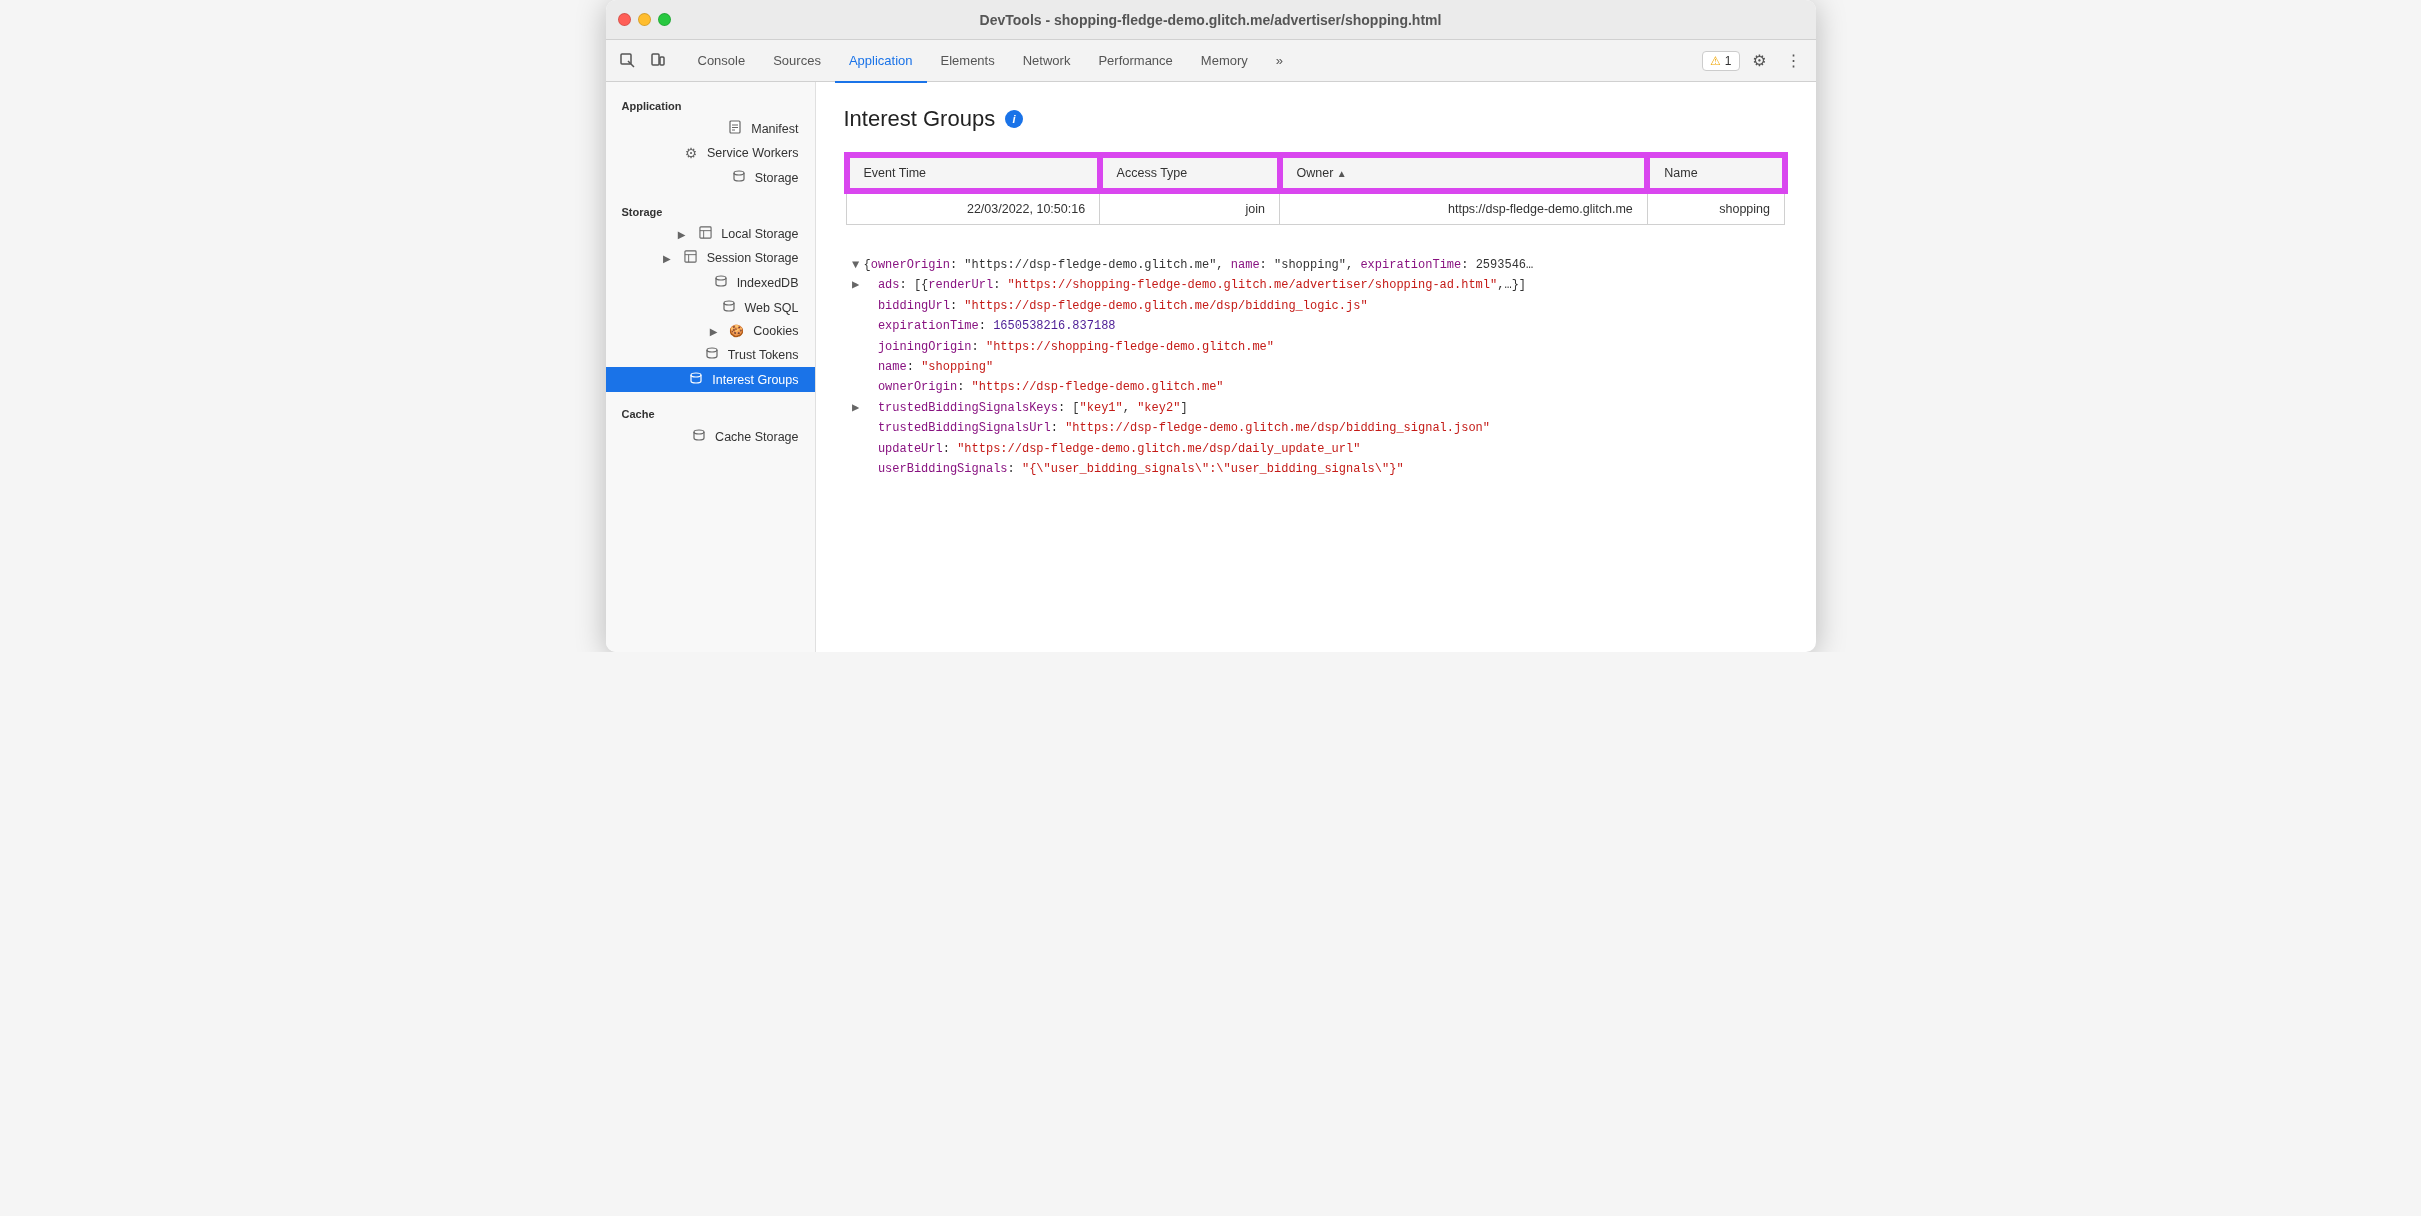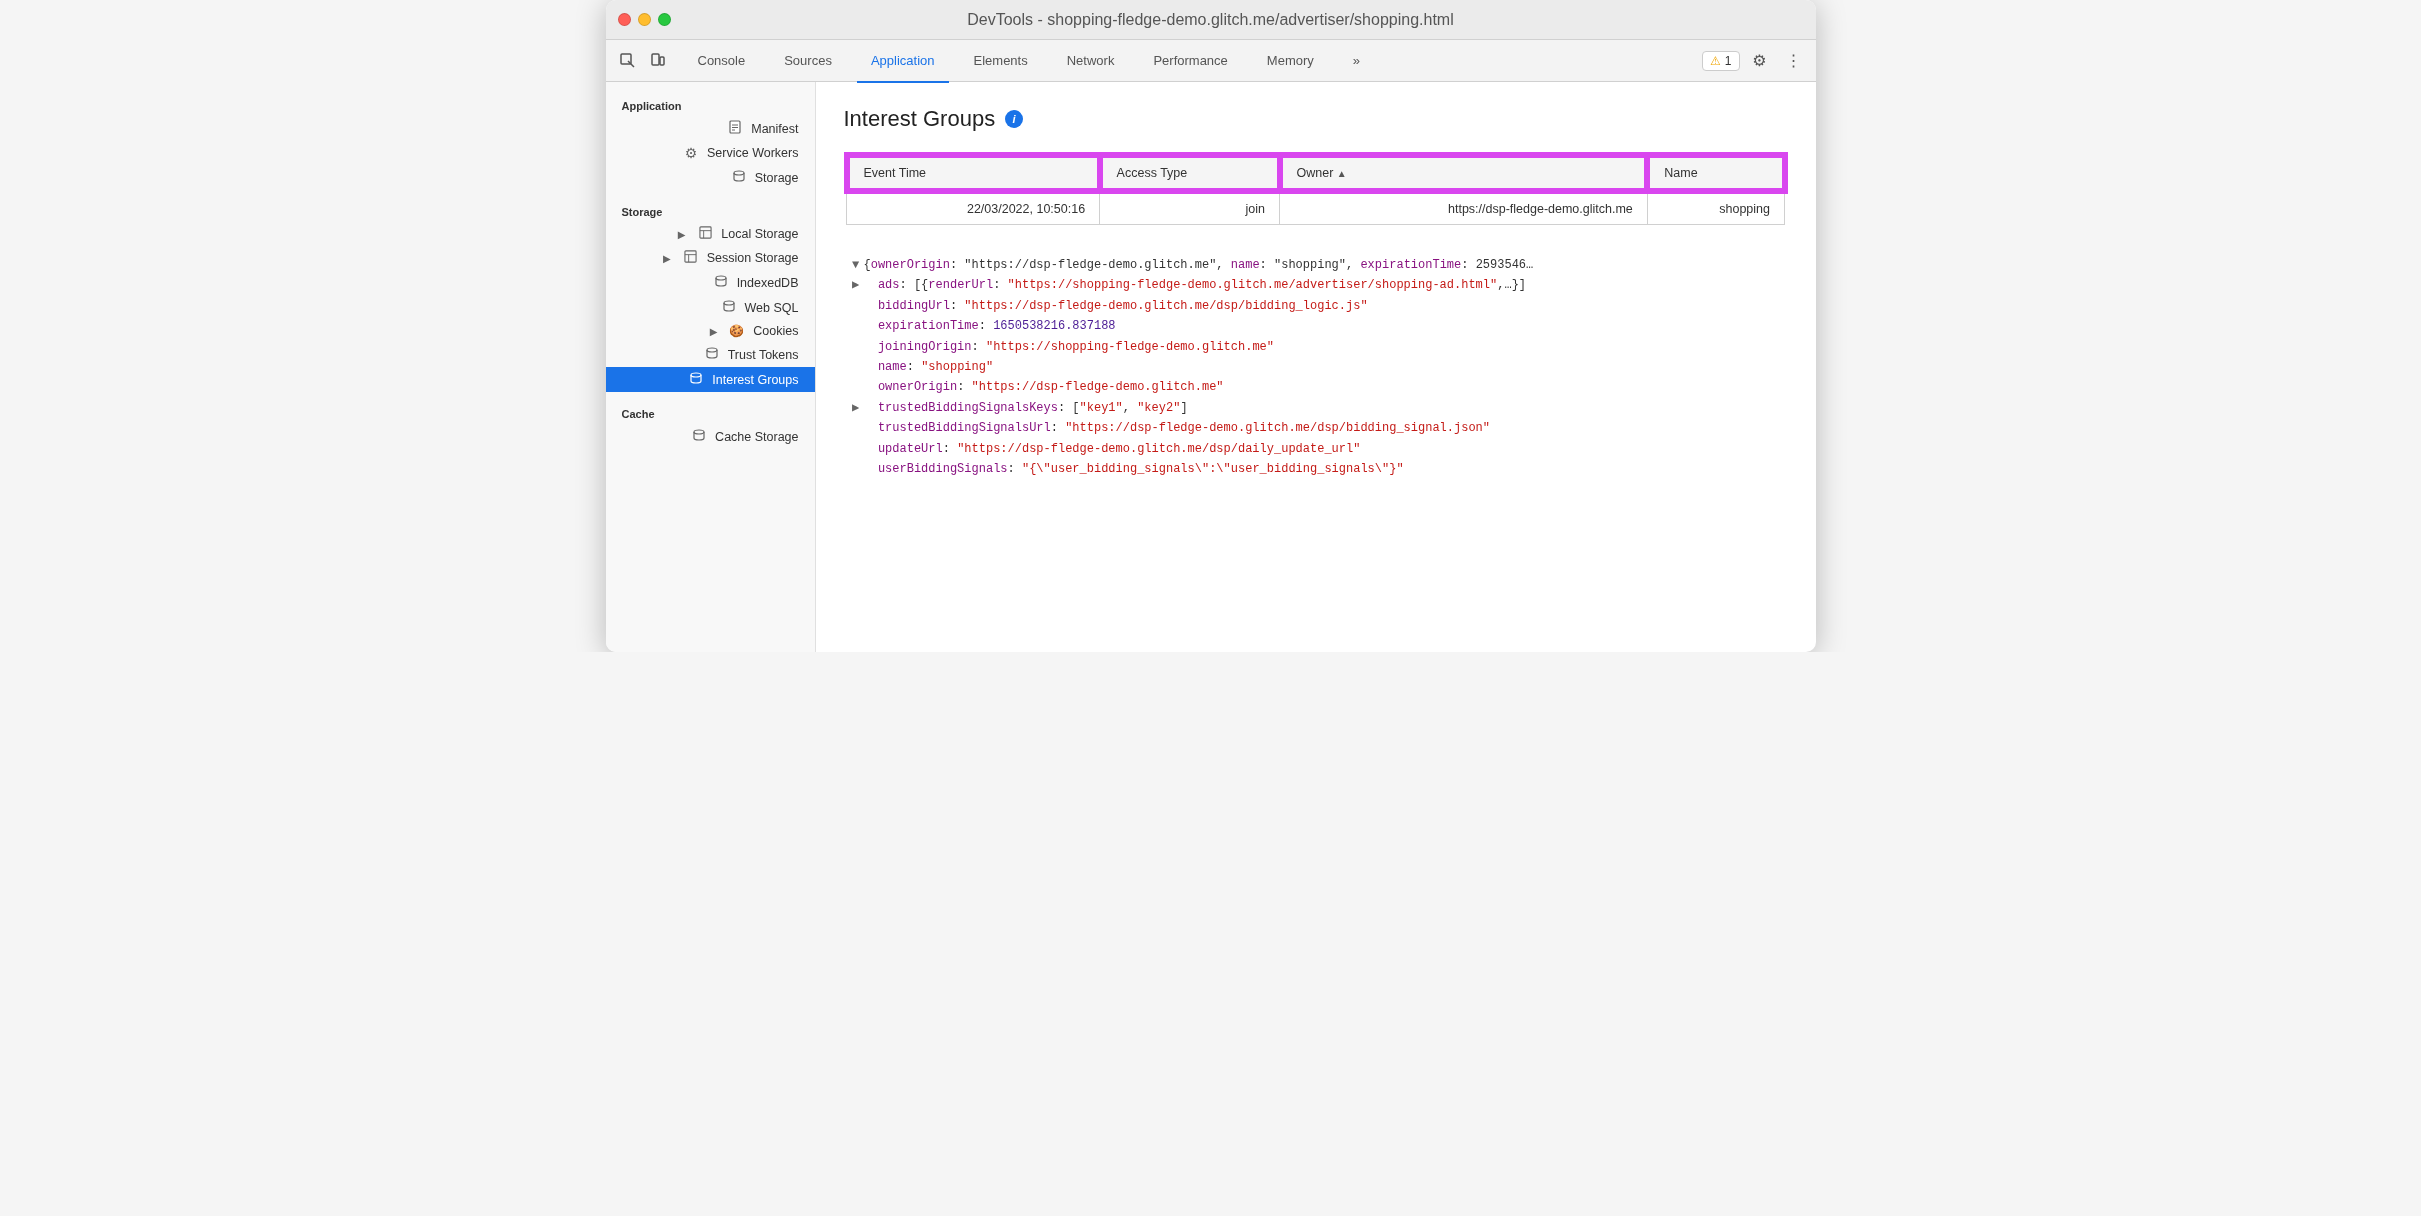--- a/index.html
+++ b/index.html
@@ -39,23 +39,23 @@
       border-radius: 50%;
       border: 1px solid rgba(0,0,0,0.15);
     }
     .tl-red { background: #ff5f57; }
     .tl-yellow { background: #ffbd2e; }
     .tl-green { background: #28c840; }
     .title-text {
       position: absolute;
       left: 50%;
       transform: translateX(-50%);
-      font-size: 16px;
+      font-size: 14px;
       color: #555;
-      font-weight: 400;
+      font-weight: 700;
     }
     
     .toolbar {
       background: #f3f3f3;
       border-bottom: 1px solid #d0d0d0;
       height: 42px;
       display: flex;
       align-items: center;
       padding: 0 8px;
       gap: 4px;
@@ -77,21 +77,20 @@
       border: none;
       background: transparent;
       color: #555;
       font-size: 15px;
     }
     .tabs {
       display: flex;
       align-items: stretch;
       height: 42px;
       flex: 1;
-      gap: 11px;
     }
     .tab {
       padding: 0 14px;
       display: flex;
       align-items: center;
       cursor: pointer;
       font-size: 13px;
       color: #555;
       border-bottom: 2px solid transparent;
       white-space: nowrap;

